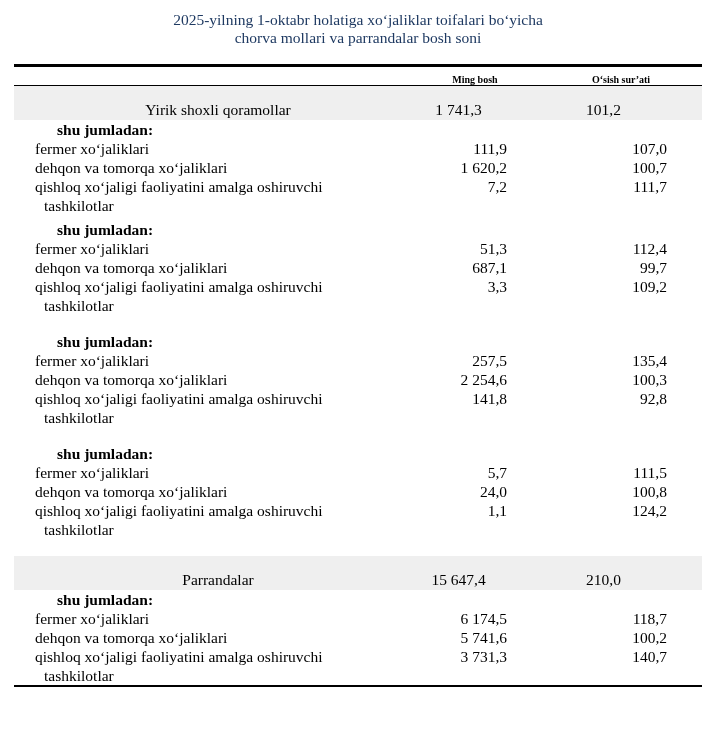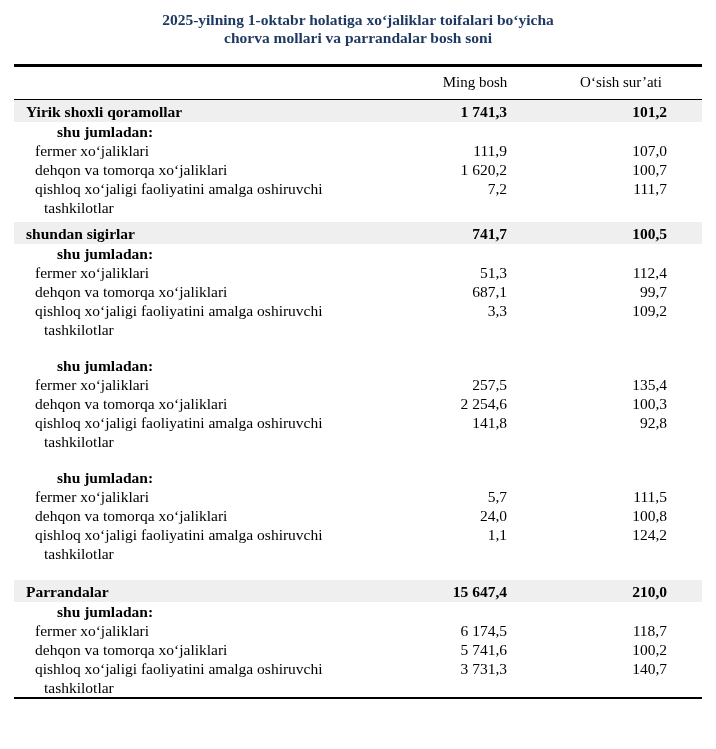--- a/index.html
+++ b/index.html
@@ -6,52 +6,53 @@
     margin: 0; padding: 0;
     background: #ffffff;
     width: 716px; height: 749px;
     font-family: "Liberation Serif", "DejaVu Serif", serif;
     color: #000;
     overflow: hidden;
   }
   .title {
     padding-top: 11px;
     text-align: center;
-    font-weight: bold;
+    font-weight: normal;
     font-size: 15.5px;
     line-height: 18px;
     color: #1f3a62;
   }
   table.report {
     width: 688px;
     margin: 17px 14px 0 14px;
     border-collapse: collapse;
     table-layout: fixed;
     border-top: 3px solid #000;
     border-bottom: 2px solid #000;
     font-size: 15.5px;
   }
   col.c-label  { width: 396px; }
   col.c-value  { width: 130px; }
   col.c-growth { width: 162px; }
 
   thead th {
-    font-weight: normal;
+    font-weight: bold;
     text-align: center;
-    padding: 7px 0 8px 0;
+    padding: 7px 0 0 0;
     border-bottom: 1.5px solid #000;
-    font-size: 15px;
+    font-size: 10px;
   }
   td { line-height: 19px; padding: 0; vertical-align: top; }
   td.lbl { padding-left: 21px; }
   tr.cat td {
     background: #efefef;
-    font-weight: bold;
-    padding-top: 2px;
+    font-weight: normal;
+    padding-top: 14px;
     padding-bottom: 1px;
+    text-align: center;
   }
   tr.cat td.lbl { padding-left: 12px; }
   tr.sub td.lbl { padding-left: 43px; font-weight: bold; }
   td.num { text-align: right; }
   td.c2  { padding-right: 33px; }
   td.c3  { padding-right: 35px; }
   .wrap2 { padding-left: 9px; }
   tr.gap td    { height: 17px; background: #fff; }
   tr.gap-sm td { height: 5px;  background: #fff; }
 </style>
@@ -105,25 +106,20 @@
       </td>
       <td class="num c2">7,2</td>
       <td class="num c3">111,7</td>
     </tr>
     <tr class="gap-sm">
         <td colspan="3"></td>
       </tr>
   </tbody>
 
   <tbody>
-    <tr class="cat">
-      <td class="lbl">shundan sigirlar</td>
-      <td class="num c2">741,7</td>
-      <td class="num c3">100,5</td>
-    </tr>
     <tr class="sub">
       <td class="lbl">shu jumladan:</td>
       <td class="num c2"></td>
       <td class="num c3"></td>
     </tr>
     <tr class="det">
       <td class="lbl">fermer xoʻjaliklari</td>
       <td class="num c2">51,3</td>
       <td class="num c3">112,4</td>
     </tr>

